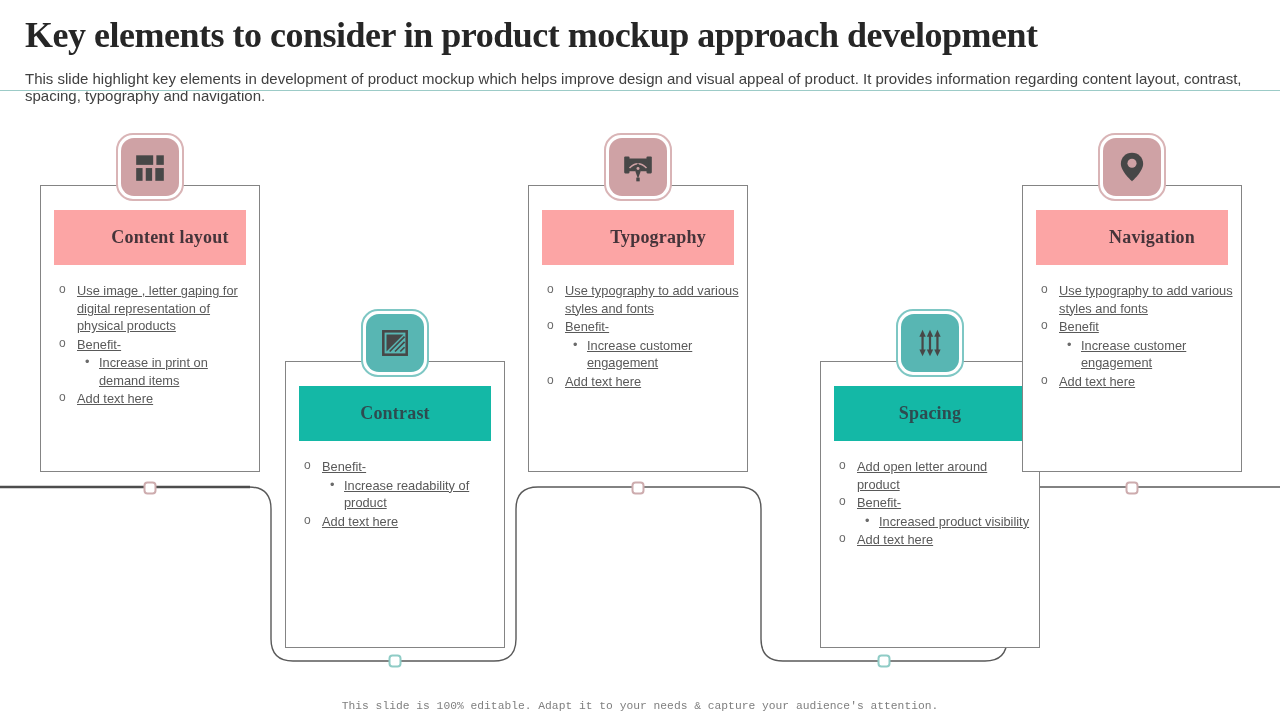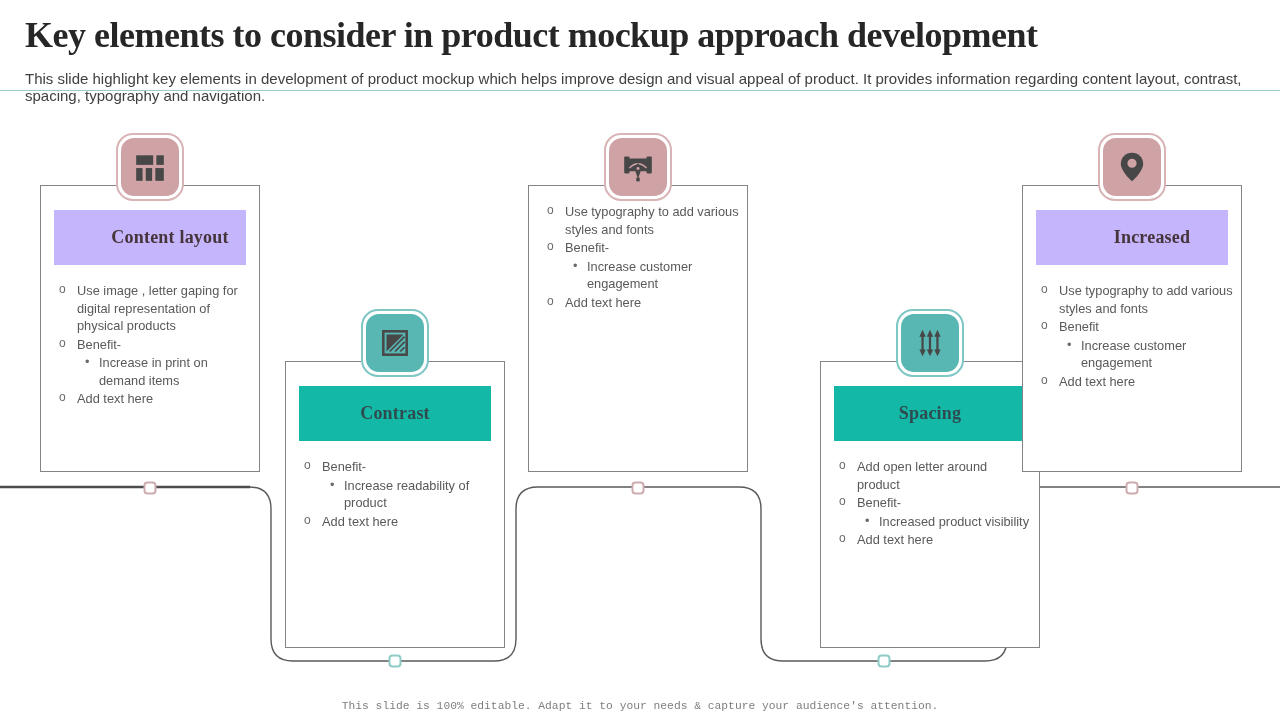--- a/index.html
+++ b/index.html
@@ -48,25 +48,25 @@
   .ic { fill:#474747; }
   .ic-stroke { stroke:#474747; fill:none; }
   .pink .hole { fill:#cfa2a5; }
 
   .card-header {
     margin:24px 13px 0; height:55px;
     display:flex; align-items:center; justify-content:center;
     font-family:"Liberation Serif", serif; font-weight:bold; font-size:18px;
     letter-spacing:0.2px;
   }
-  .pink .card-header { background:#c4b5fd; color:#45343a;padding-left:40px; }
+  .pink .card-header { background:#fca5a5; color:#45343a;padding-left:40px; }
   .teal .card-header { background:#14b8a6; color:#2e4b50; }
 
   .card ul.bullets { list-style:none; margin:17px 0 0; padding:0 8px 0 36px;
-    font-size:12.8px; line-height:1.37; color:#595959; }
+    font-size:12.8px; line-height:1.37; color:#595959;text-decoration:underline; }
   .card ul.bullets > li { position:relative; margin-bottom:1px; }
   .card ul.bullets > li::before {
     content:"o"; position:absolute; left:-18px; top:-1px; font-size:12px; color:#6a6a6a;
   }
   .card ul.sub { list-style:none; margin:1px 0 0; padding:0 0 0 22px; }
   .card ul.sub > li { position:relative; }
   .card ul.sub > li::before {
     content:"\2022"; position:absolute; left:-14px; top:-1px; color:#6a6a6a;
   }
 
@@ -151,20 +151,23 @@
         <svg width="34" height="34" viewBox="0 0 32 32">
           <rect class="ic" x="3" y="6" width="5" height="16" rx="1"></rect>
           <rect class="ic" x="24" y="6" width="5" height="16" rx="1"></rect>
           <path class="ic" d="M6,8 h20 v12 h-7 l-3,-4 -3,4 H6 z"></path>
           <path d="M8,17 Q16,9 24,17" fill="none" stroke="#cfa2a5" stroke-width="1.4"></path>
           <path class="ic" d="M16,12 l3.2,6 -3.2,9 -3.2,-9 z"></path>
           <circle class="hole" cx="16" cy="17.5" r="1.4"></circle>
           <rect class="ic" x="14.4" y="26" width="3.2" height="3.5"></rect>
         </svg>
       </div>
+    </div>
+    <div class="card-header">
+      <span>Typography</span>
     </div>
     <ul class="bullets">
       <li><span>Use typography to add various styles and fonts</span></li>
       <li><span>Benefit-</span>
         <ul class="sub">
             <li><span>Increase customer engagement</span></li>
           </ul>
       </li>
       <li><span>Add text here</span></li>
     </ul>
@@ -205,21 +208,21 @@
   <section class="card card5 pink">
     <div class="badge">
       <div class="badge-inner">
         <svg width="34" height="34" viewBox="0 0 32 32">
           <path class="ic" d="M16,2.5 C10,2.5 5.5,7 5.5,13 C5.5,20.5 16,29.5 16,29.5 C16,29.5 26.5,20.5 26.5,13 C26.5,7 22,2.5 16,2.5 Z"></path>
           <circle class="hole" cx="16" cy="12.5" r="4.3"></circle>
         </svg>
       </div>
     </div>
     <div class="card-header">
-      <span>Increased</span>
+      <span>Navigation</span>
     </div>
     <ul class="bullets">
       <li><span>Use typography to add various styles and fonts</span></li>
       <li><span>Benefit</span>
         <ul class="sub">
             <li><span>Increase customer engagement</span></li>
           </ul>
       </li>
       <li><span>Add text here</span></li>
     </ul>

